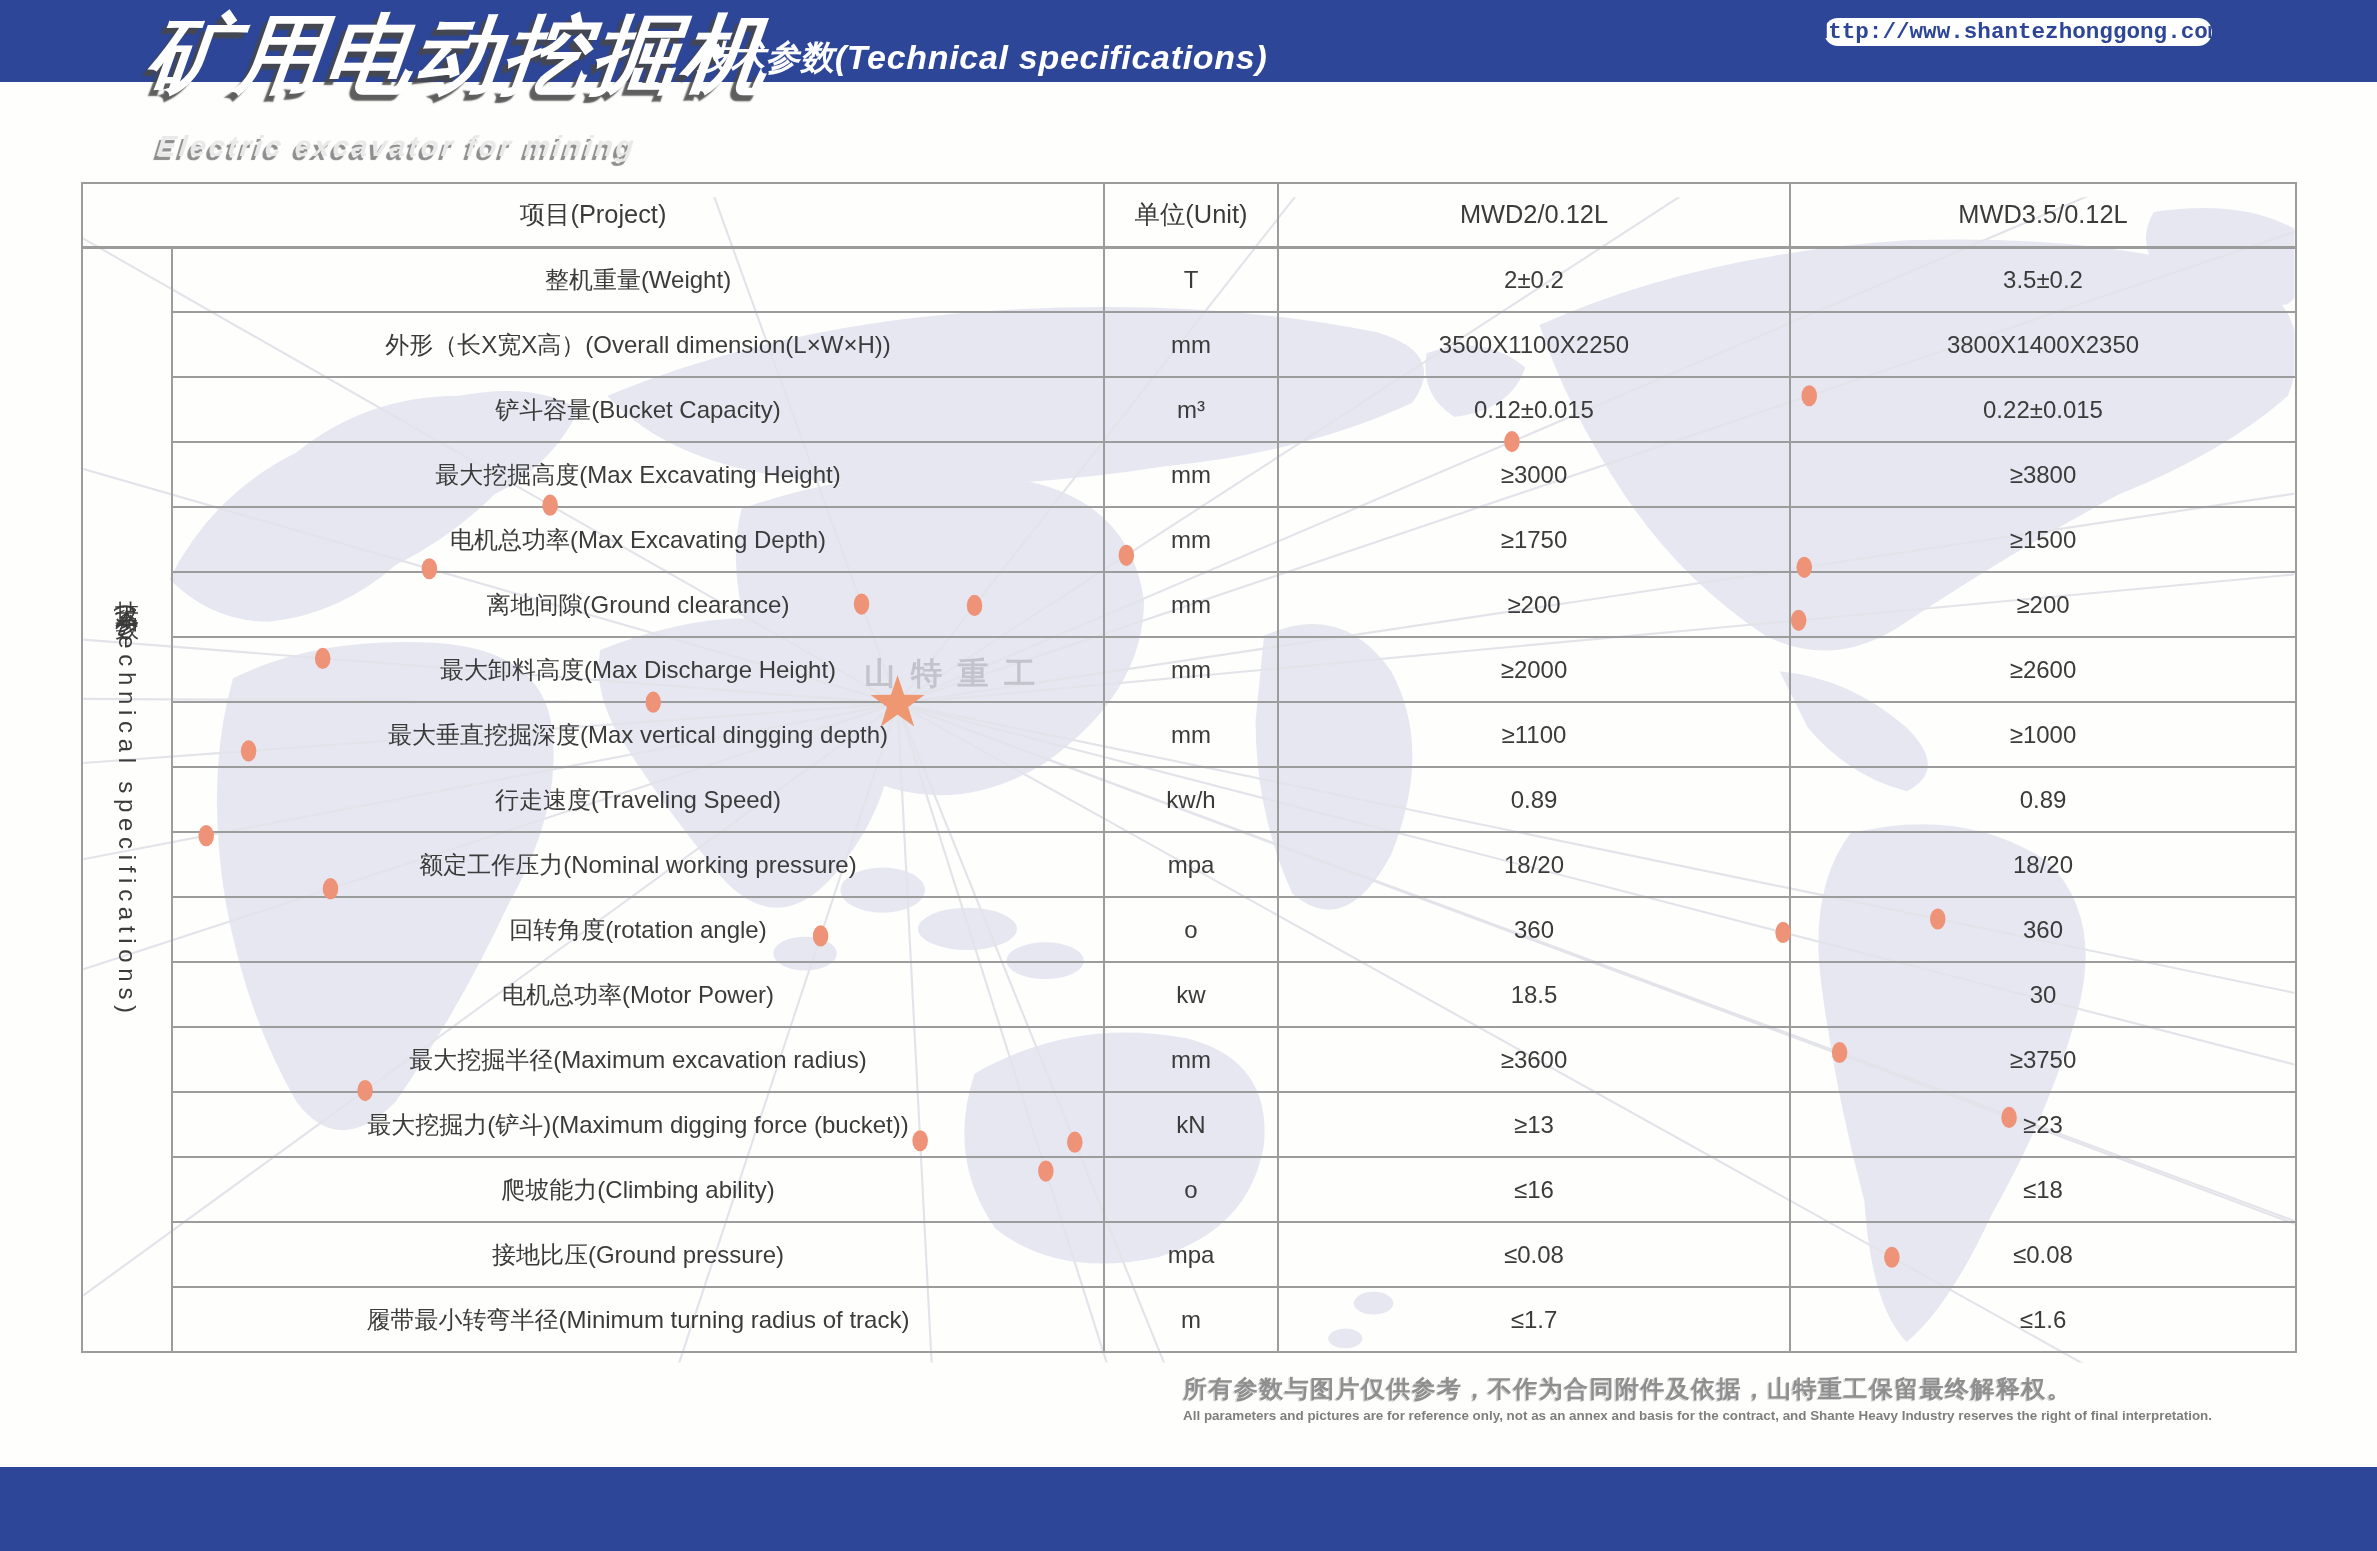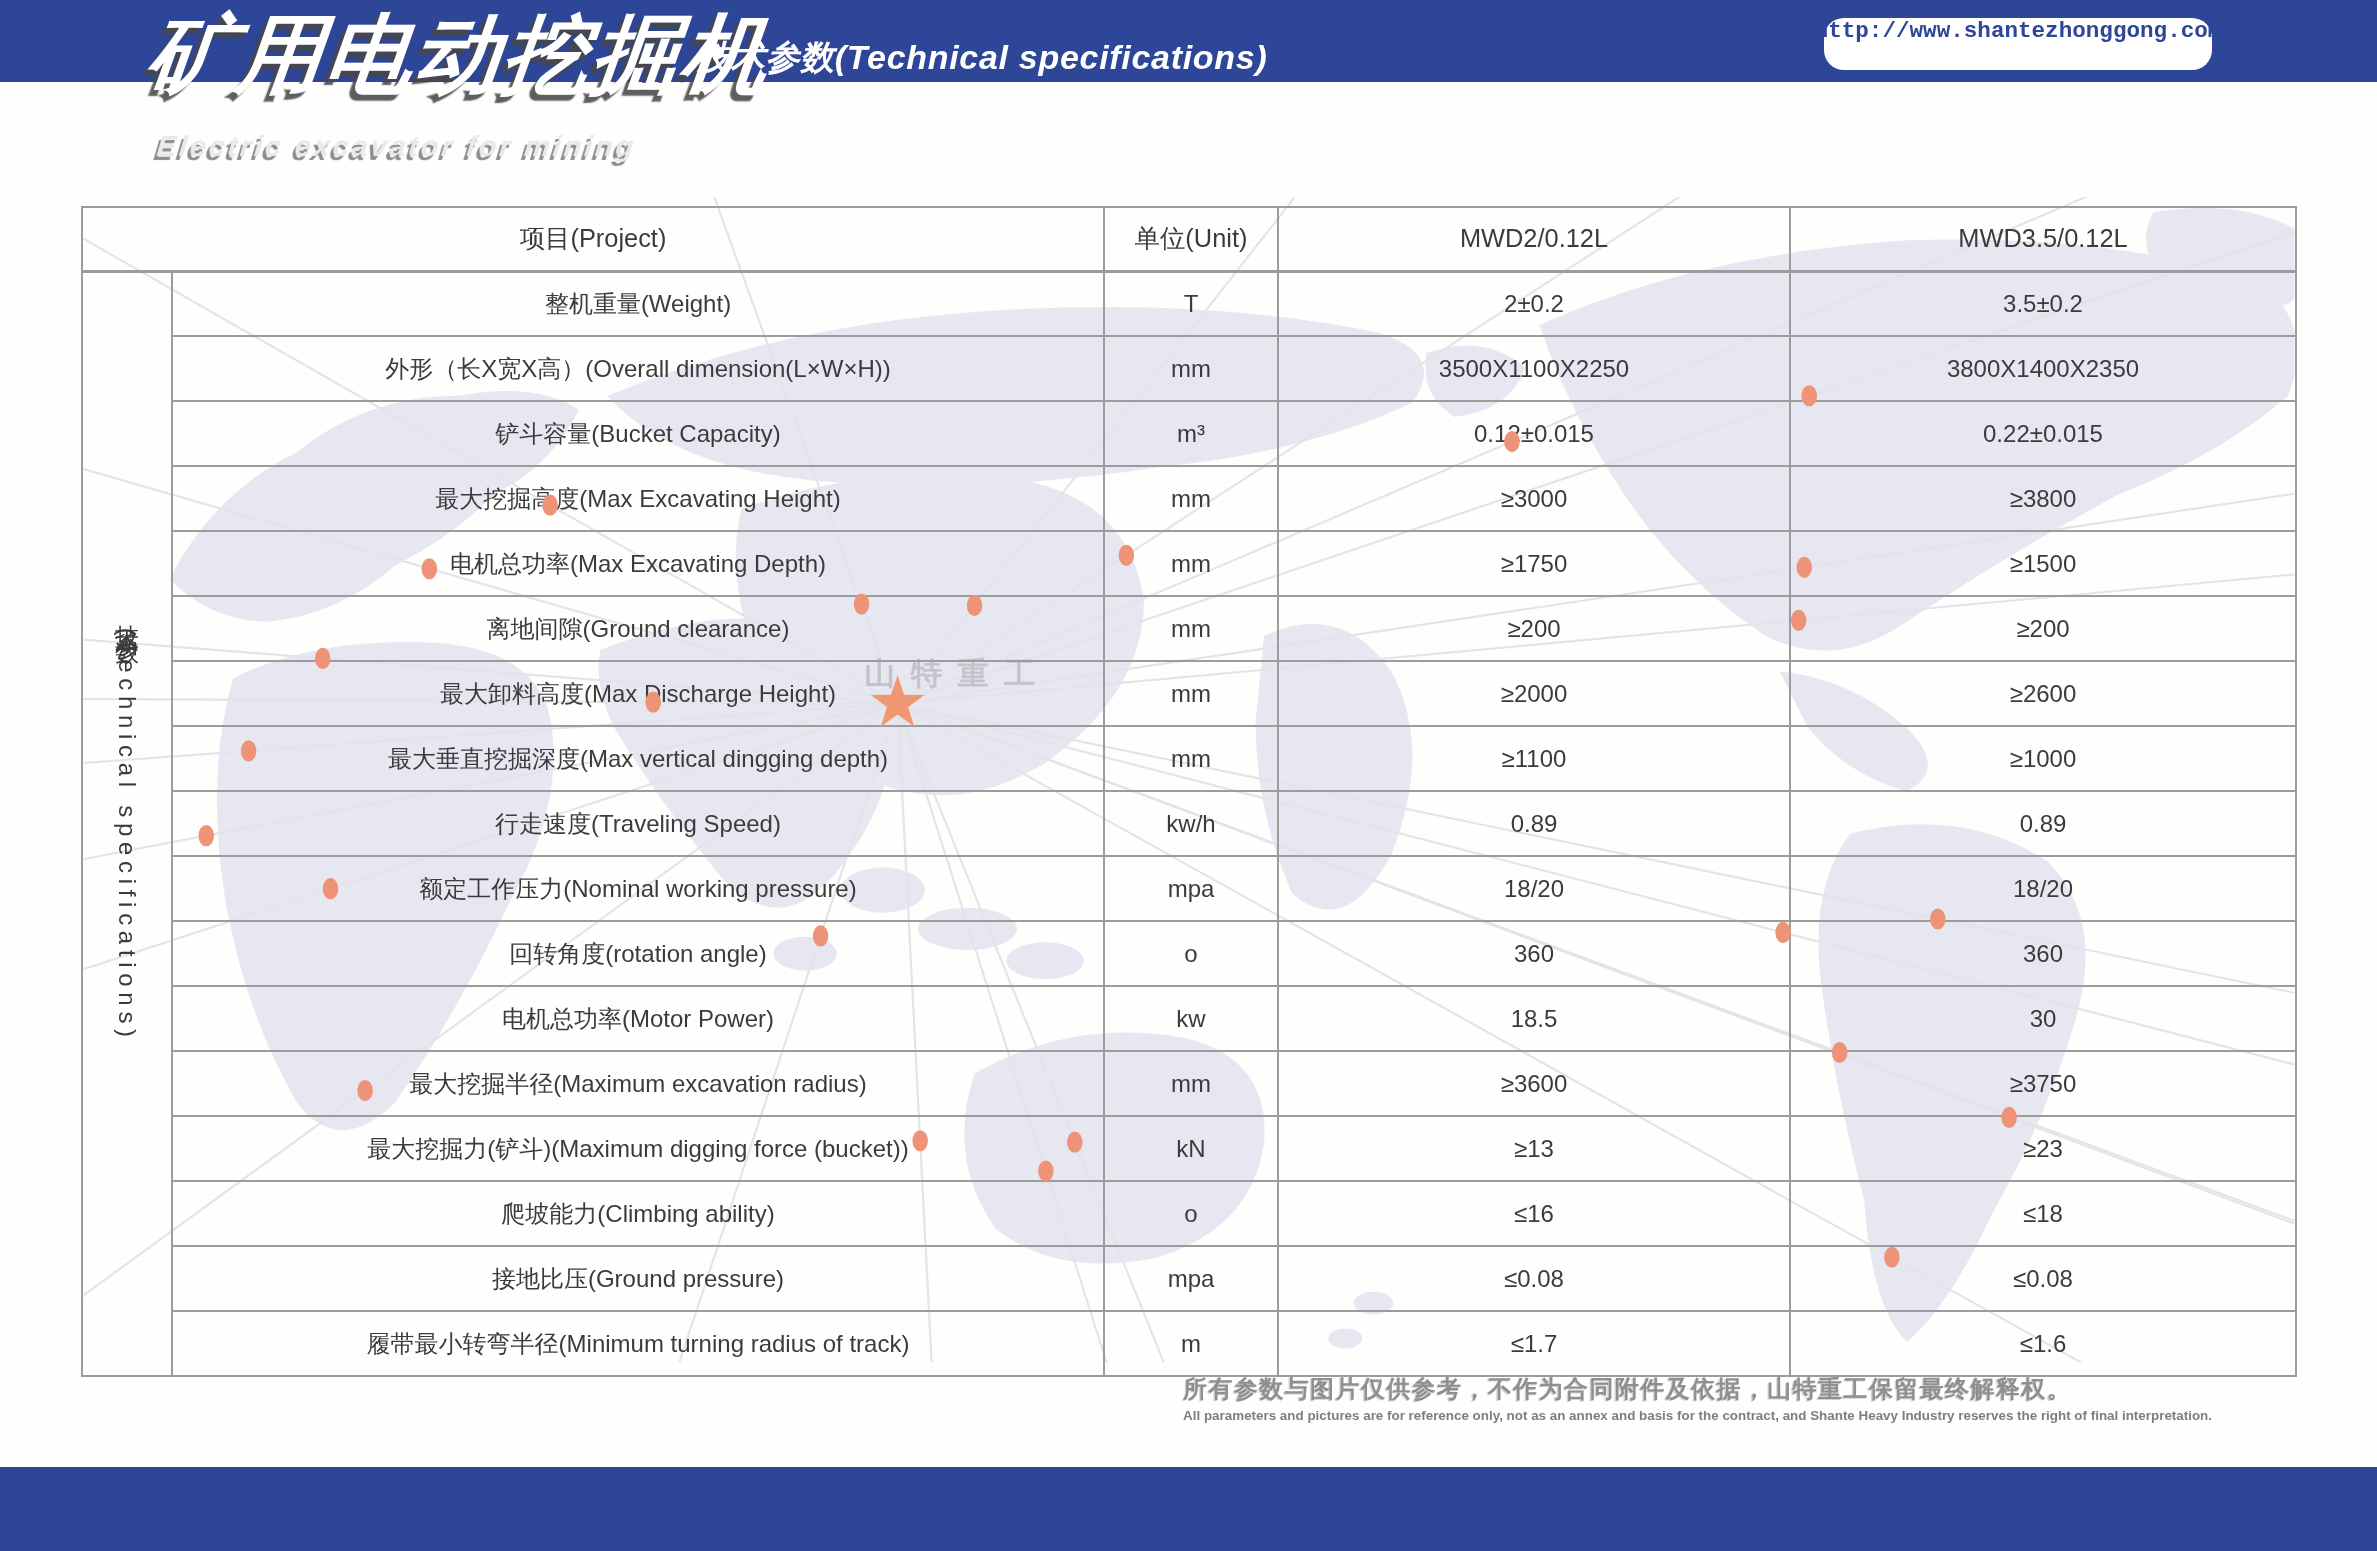--- a/index.html
+++ b/index.html
@@ -29,42 +29,42 @@
     color:#e9e9e9;transform:skewX(-6deg);
     text-shadow:-2.8px 3.5px 0.7px rgba(130,130,130,.9);
     white-space:nowrap;
   }
   .header-title{
     position:absolute;left:696px;top:35px;z-index:6;
     font-size:34px;font-weight:bold;font-style:italic;color:#ffffff;
     letter-spacing:0.7px;white-space:nowrap;
   }
   .url-pill{
-    position:absolute;left:1824px;top:18.4px;width:388px;height:52px;z-index:6;
+    position:absolute;left:1824px;top:18.4px;width:388px;height:28px;z-index:6;
     background:#ffffff;border-radius:20px;
-    display:flex;align-items:flex-start;justify-content:center;
+    display:flex;align-items:center;justify-content:center;
   }
   .url-pill span{
     font-family:"Liberation Mono","DejaVu Sans Mono",monospace;
     font-size:22.6px;font-weight:bold;color:#2d4697;letter-spacing:0px;white-space:nowrap;
   }
 
   
   svg.deco{position:absolute;left:0;top:0;width:2377px;height:1552px;pointer-events:none;}
   #map-svg{z-index:1;}
   #overlay-svg{z-index:3;}
   .continent{fill:#e7e7f2;}
   .ray{stroke:#e3e3ea;stroke-width:3;}
   .dot{fill:#ee9377;}
   .star{fill:#ef9770;}
   .wm{fill:#c3c3cc;font-size:44px;letter-spacing:22px;font-weight:bold;}
 
   
   table.spec{
-    position:absolute;left:81px;top:206px;width:2214px;z-index:2;
+    position:absolute;left:81px;top:182px;width:2214px;z-index:2;
     border-collapse:collapse;table-layout:fixed;
     background:transparent;
   }
   table.spec th,table.spec td{
     border:2.1px solid #9c9c9c;background:transparent;
     text-align:center;vertical-align:middle;
     color:#3b3b3b;font-size:24px;font-weight:400;
     padding:0;overflow:hidden;
   }
   table.spec thead tr{height:64px;}

